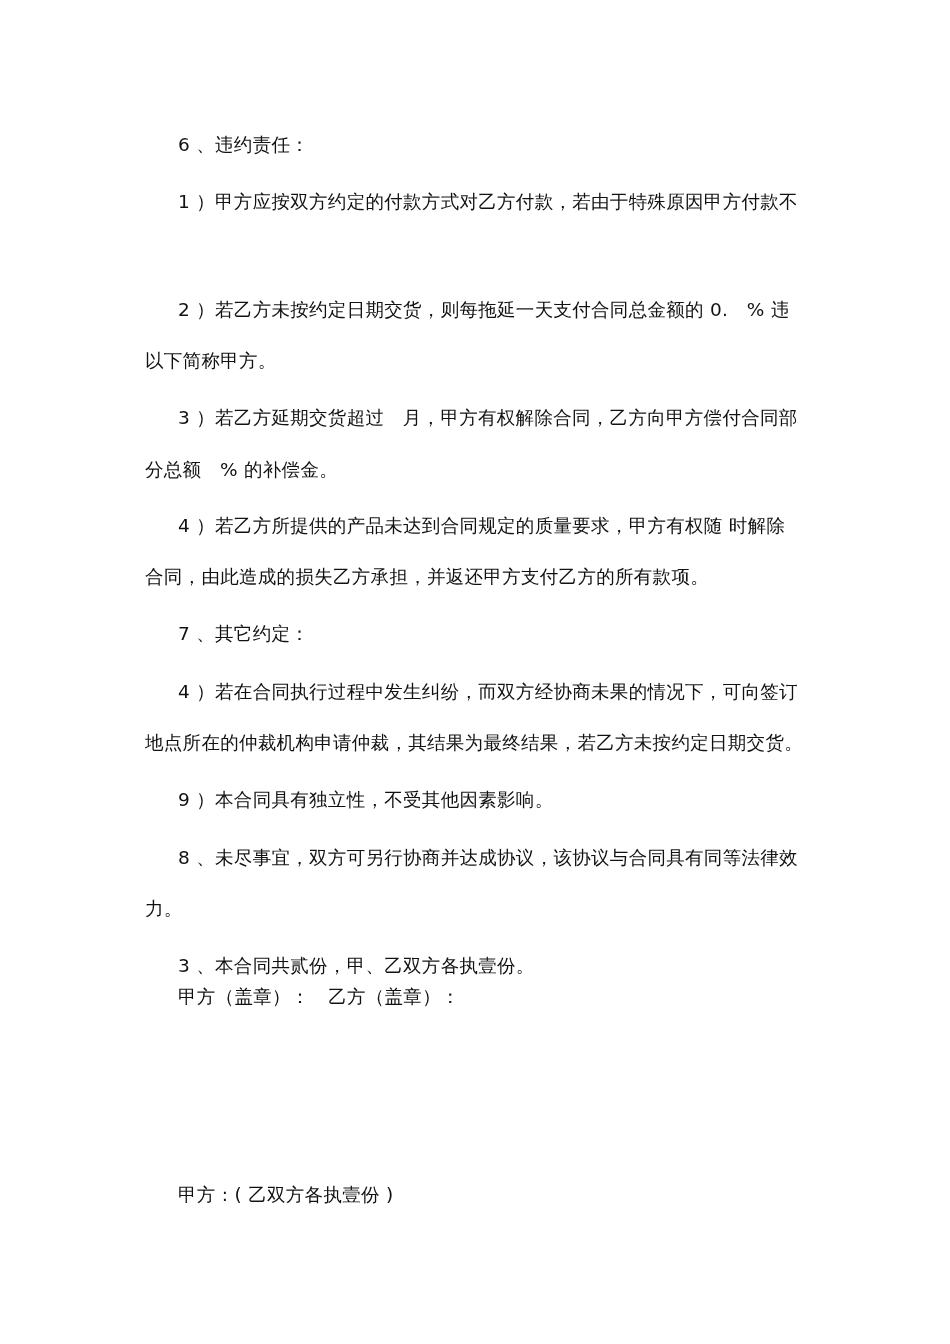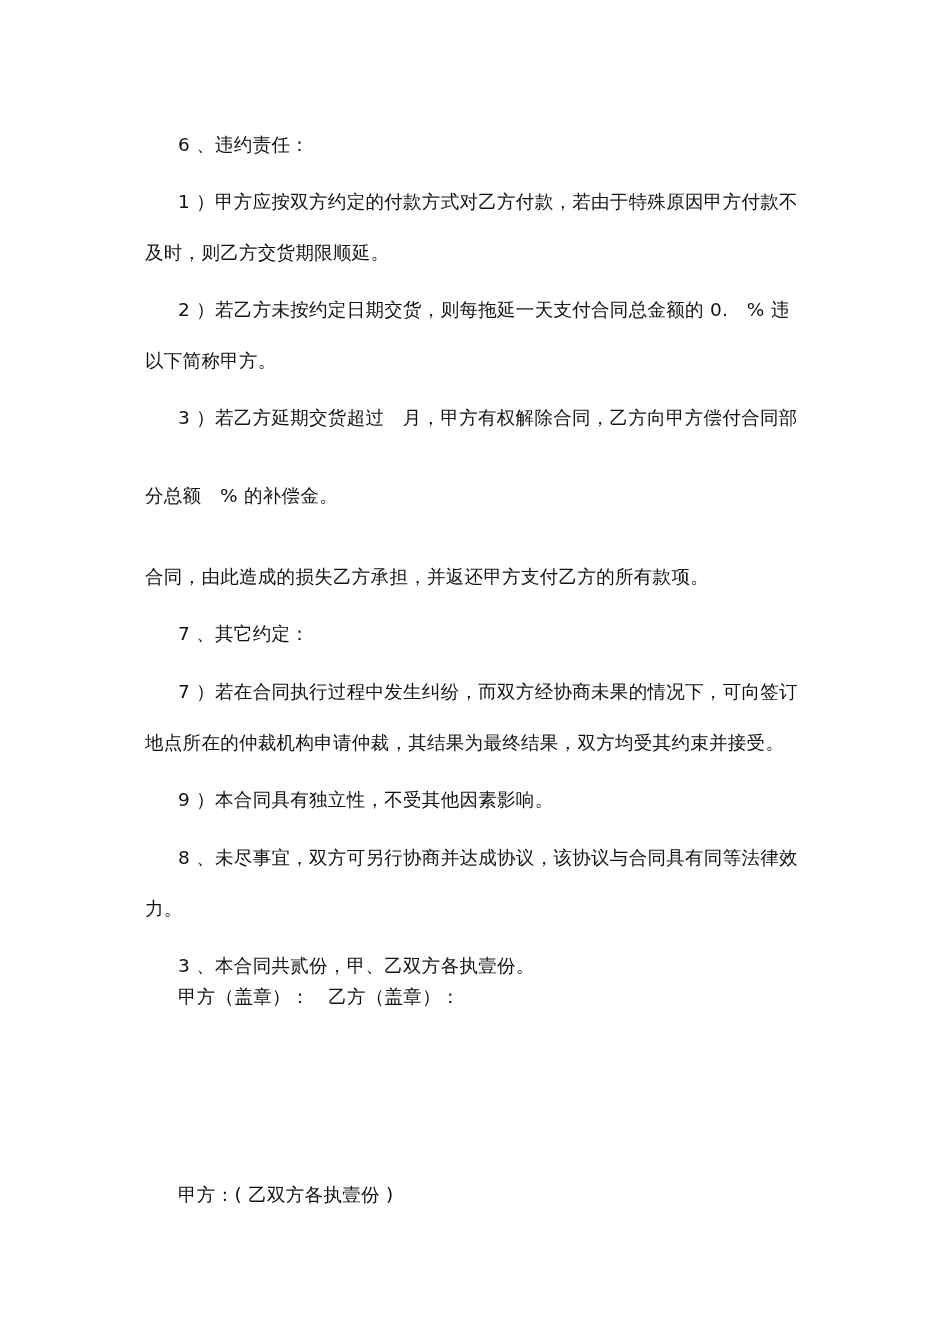--- a/index.html
+++ b/index.html
@@ -35,28 +35,28 @@
     .indent {
       left: 178px;
     }
   </style>
 </head>
 <body>
 
 <div class="page">
   <div class="line indent" style="top:133px">6 、违约责任：</div>
   <div class="line indent" style="top:190px">1 ）甲方应按双方约定的付款方式对乙方付款，若由于特殊原因甲方付款不</div>
-  <div class="line" style="top:241px">及时，则乙方交货期限顺延。</div>
   <div class="line indent" style="top:298px">2 ）若乙方未按约定日期交货，则每拖延一天支付合同总金额的 0.   % 违</div>
   <div class="line" style="top:349px">以下简称甲方。</div>
   <div class="line indent" style="top:406px">3 ）若乙方延期交货超过   月，甲方有权解除合同，乙方向甲方偿付合同部</div>
-  <div class="line" style="top:484px">分总额   % 的补偿金。</div>
+  <div class="line" style="top:458px">分总额   % 的补偿金。</div>
+  <div class="line indent" style="top:514px">4 ）若乙方所提供的产品未达到合同规定的质量要求，甲方有权随 时解除</div>
   <div class="line" style="top:565px">合同，由此造成的损失乙方承担，并返还甲方支付乙方的所有款项。</div>
   <div class="line indent" style="top:622px">7 、其它约定：</div>
-  <div class="line indent" style="top:680px">7 ）若在合同执行过程中发生纠纷，而双方经协商未果的情况下，可向签订</div>
-  <div class="line" style="top:731px">地点所在的仲裁机构申请仲裁，其结果为最终结果，双方均受其约束并接受。</div>
+  <div class="line indent" style="top:680px">4 ）若在合同执行过程中发生纠纷，而双方经协商未果的情况下，可向签订</div>
+  <div class="line" style="top:731px">地点所在的仲裁机构申请仲裁，其结果为最终结果，若乙方未按约定日期交货。</div>
   <div class="line indent" style="top:788px">9 ）本合同具有独立性，不受其他因素影响。</div>
   <div class="line indent" style="top:846px">8 、未尽事宜，双方可另行协商并达成协议，该协议与合同具有同等法律效</div>
   <div class="line" style="top:897px">力。</div>
   <div class="line indent" style="top:954px">3 、本合同共贰份，甲、乙双方各执壹份。</div>
   <div class="line indent" style="top:985px">甲方（盖章）：   乙方（盖章）：</div>
   <div class="line indent" style="top:1183px">甲方 : ( 乙双方各执壹份 )</div>
 </div>
 
 </body></html>

